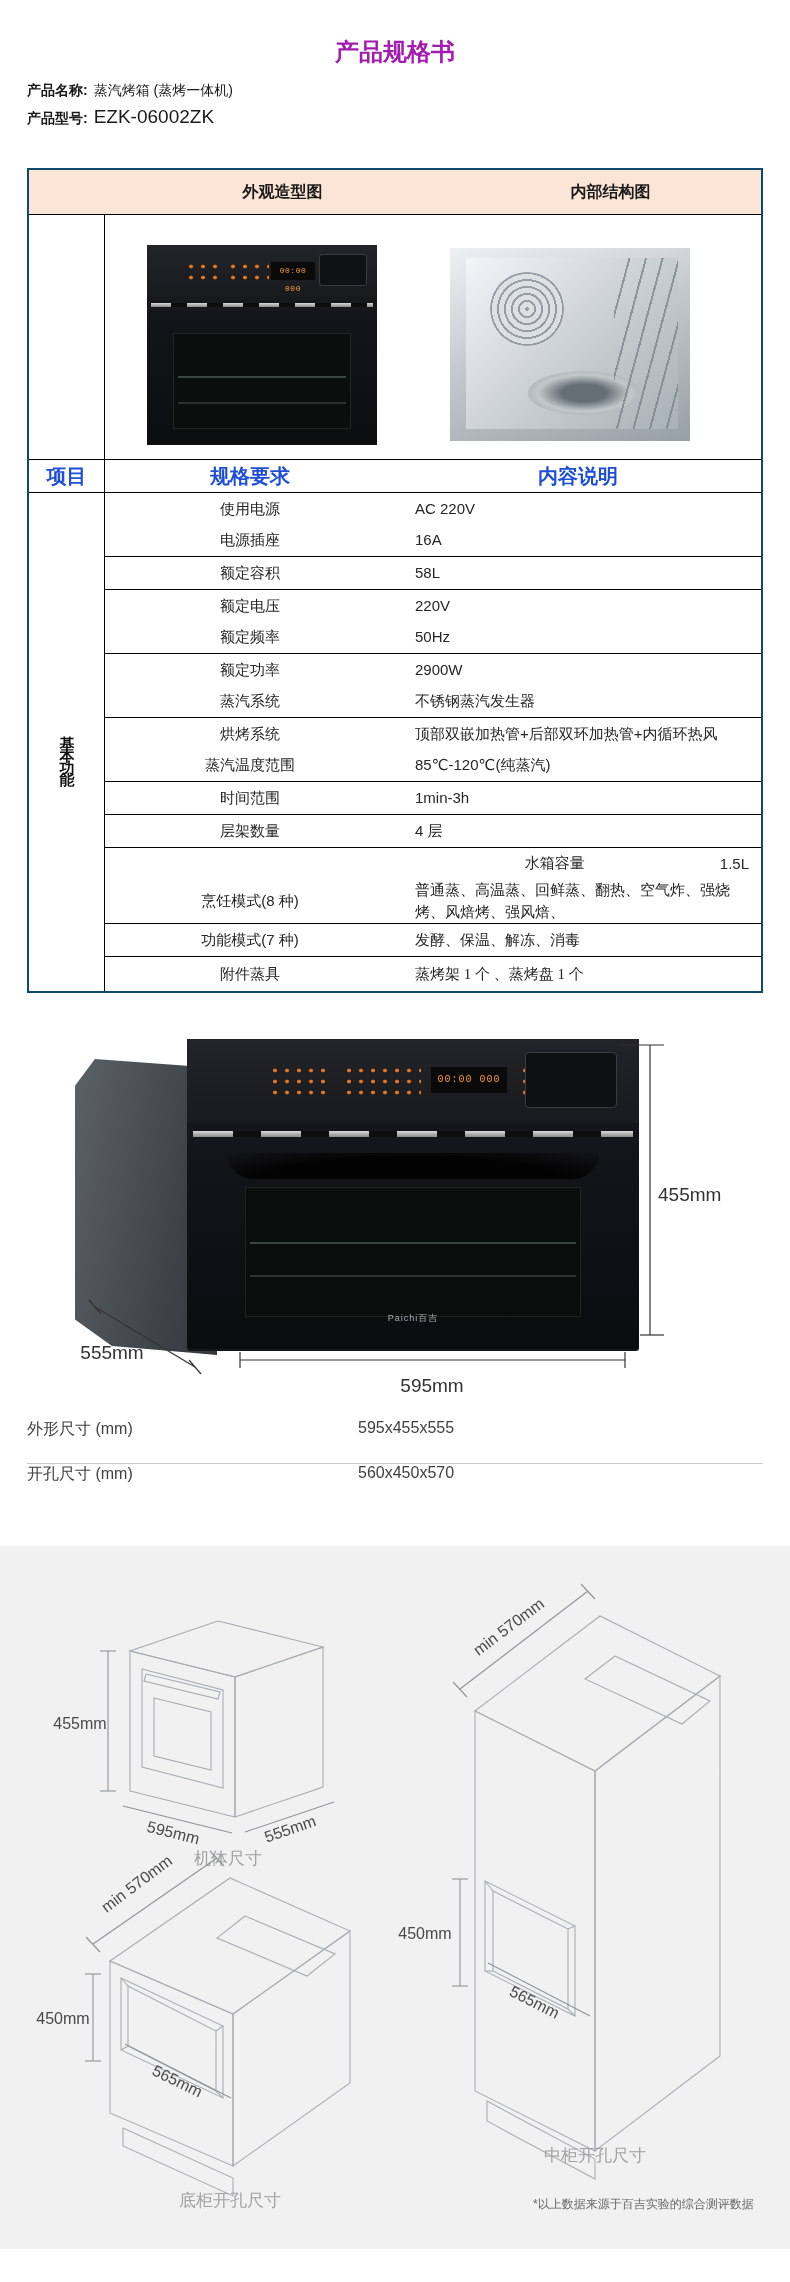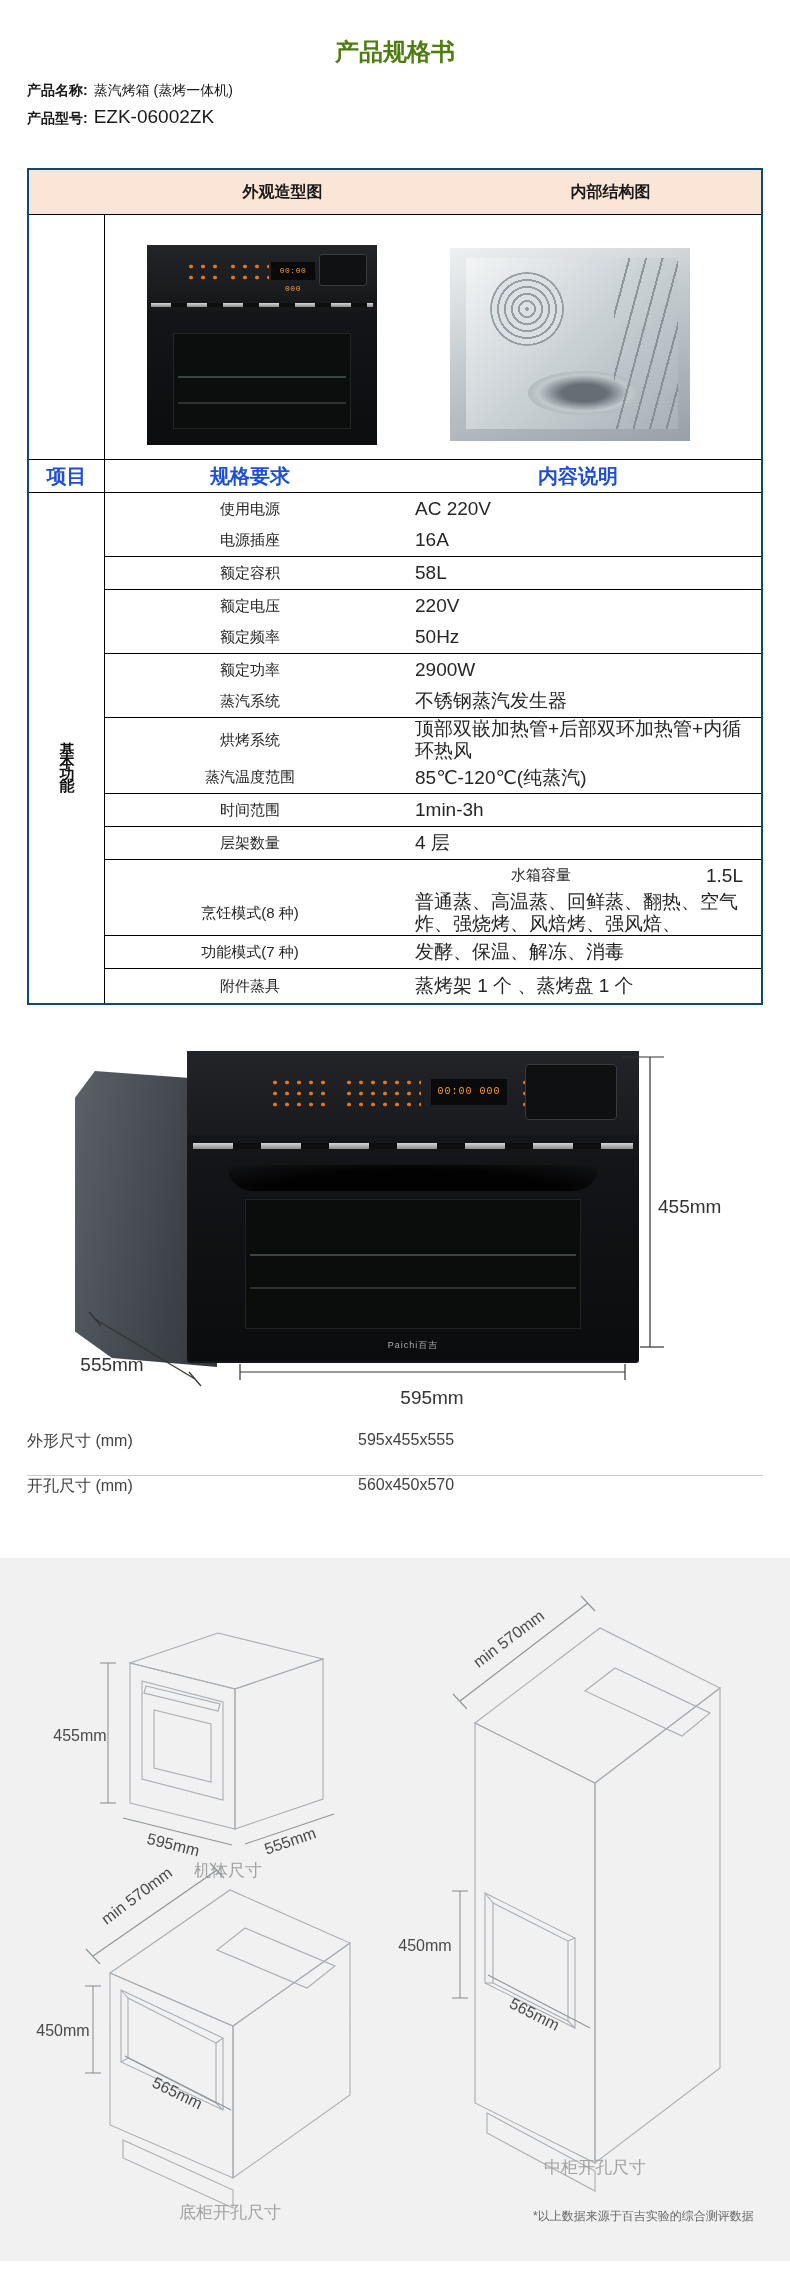--- a/index.html
+++ b/index.html
@@ -1,21 +1,21 @@
 <!DOCTYPE html>
 <html><head>
 <meta charset="utf-8">
 <style>
   * { margin:0; padding:0; box-sizing:border-box; }
   html,body { background:#fff; }
   body {
     width:790px; height:2282px; overflow:hidden; position:relative;
     font-family:"Liberation Sans","DejaVu Sans",sans-serif; color:#262626;
   }
-  .page-title { padding-top:36px; text-align:center; font-size:24px; font-weight:bold; color:#4d7c0f; }
+  .page-title { padding-top:36px; text-align:center; font-size:24px; font-weight:bold; color:#a21caf; }
   .meta { margin-left:27px; }
   .meta-row { margin-top:14px; display:flex; align-items:baseline; }
   .meta-label { font-weight:bold; font-size:14px; color:#1a1a1a; }
   .meta-value { font-size:14px; margin-left:6px; color:#1a1a1a; }
   .meta-value.model { font-size:19px; }
 
   
   .tbl { margin:40px 27px 0 27px; border:2px solid #0c4a6e; }
   .img-header { display:grid; grid-template-columns:76px 355px 1fr; background:#fbe5d6; height:45px; border-bottom:1px solid #000; }
   .img-header div { display:flex; align-items:center; justify-content:center; font-weight:bold; font-size:16px; color:#1a1a1a; }
@@ -49,42 +49,42 @@
   
   .spec-head { display:grid; grid-template-columns:76px 290px 1fr; height:33px; border-bottom:1px solid #000; }
   .spec-head div { display:flex; align-items:center; justify-content:center; font-weight:bold; font-size:20px; color:#1d4ed8;font-family:Liberation Serif, serif; }
   .spec-head .h-item { border-right:1px solid #000; }
   .spec-body { display:flex; }
   .cat-cell { width:76px; border-right:1px solid #000; display:flex; align-items:center; justify-content:center; }
   .cat-text { writing-mode:vertical-lr; text-orientation:upright; letter-spacing:12px; font-size:15px; color:#111; font-weight:bold; padding-top:12px; }
   .groups { flex:1; }
   .spec-group { border-bottom:1px solid #000; display:flex; flex-direction:column; justify-content:center; }
   .spec-group:last-child { border-bottom:none; }
-  .g-double { min-height:64px; } .g-single { min-height:33px; } .g-tall { min-height:76px;align-items:flex-end; } .g-last { min-height:34px; }
+  .g-double { min-height:64px; } .g-single { min-height:33px; } .g-tall { min-height:76px;align-items:flex-end; } .g-last { min-height:34px;font-family:Liberation Serif, serif; }
   .spec-row { display:grid; grid-template-columns:290px 1fr; align-items:center; min-height:31px;gap:20px; }
   .spec-label { text-align:center; font-size:15px; color:#262626; }
-  .spec-value { font-size:19px; color:#262626; padding-right:18px; line-height:22px; }
+  .spec-value { font-size:15px; color:#262626; padding-right:12px; line-height:22px; }
 
   
   .photo-section { position:relative; margin-top:22px; height:392px; }
   .oven-wrap { position:absolute; left:75px; top:18px; width:570px; height:360px; }
   .oven-side { position:absolute; left:0; top:26px; width:142px; height:296px; background:linear-gradient(100deg,#5a6167,#3c4248 70%,#33383d); clip-path:polygon(14% 0,100% 3%,100% 100%,26% 97%,0 88%,0 9%); }
   .oven-front { position:absolute; left:112px; top:6px; width:452px; height:312px; background:#151619; border-radius:3px; }
   .bp-panel { position:absolute; left:0; top:0; width:100%; height:84px; background:linear-gradient(#232429,#191a1d); }
   .bp-dots-a { position:absolute; left:82px; top:26px; width:62px; height:30px; }
   .bp-dots-b { position:absolute; left:156px; top:26px; width:78px; height:30px; }
   .bp-display { position:absolute; left:244px; top:28px; width:76px; height:26px; background:#0a0a0a; color:#ff9a3c; font-size:10px; line-height:26px; text-align:center; letter-spacing:1px; font-family:"Liberation Mono","DejaVu Sans Mono",monospace; }
   .bp-dots-c { position:absolute; left:332px; top:26px; width:52px; height:30px; }
   .bp-window { position:absolute; right:22px; top:13px; width:92px; height:56px; border:1px solid #3a3b3f; border-radius:4px; background:#0f1012; }
   .bp-hinge { position:absolute; left:6px; right:6px; top:92px; height:6px; background:linear-gradient(#d8d8d8,#8a8a8a); }
   .bp-hinge:after { content:""; position:absolute; inset:0; background:repeating-linear-gradient(90deg,rgba(0,0,0,0) 0 40px,#0e0e0e 40px 68px); }
   .bp-door { position:absolute; left:0; top:104px; right:0; bottom:2px; background:linear-gradient(#141518,#0b0c0e); border-radius:0 0 4px 4px; }
   .bp-recess { position:absolute; left:40px; right:40px; top:10px; height:26px; background:radial-gradient(ellipse at 50% 120%,#000 60%,rgba(0,0,0,0) 100%); border-radius:0 0 40px 40px; opacity:.9; }
   .bp-glass { position:absolute; left:58px; right:58px; top:44px; bottom:32px; background:#0a0d0b; border:1px solid #1e2421; }
-  .bp-brand { position:absolute; bottom:9px; width:100%; text-align:center; font-size:9px; color:#c3c8cc; letter-spacing:1px; opacity:.85; }
+  .bp-brand { position:absolute; bottom:24px; width:100%; text-align:center; font-size:9px; color:#c3c8cc; letter-spacing:1px; opacity:.85; }
   .dim-svg { position:absolute; inset:0; pointer-events:none; }
   .dim-svg text { font-family:"Liberation Sans","DejaVu Sans",sans-serif; fill:#333; font-size:19px; }
   .dim-svg line, .dim-svg path { stroke:#333; stroke-width:1.2; fill:none; }
 
   
   .size-rows { margin:12px 27px 0 27px; }
   .size-row { display:flex; align-items:flex-start; height:44px; }
   .size-label { width:331px; font-size:16px; color:#404040; }
   .size-value { font-size:16px; color:#404040; }
   .size-divider { height:1px; background:#c9c9c9; }

